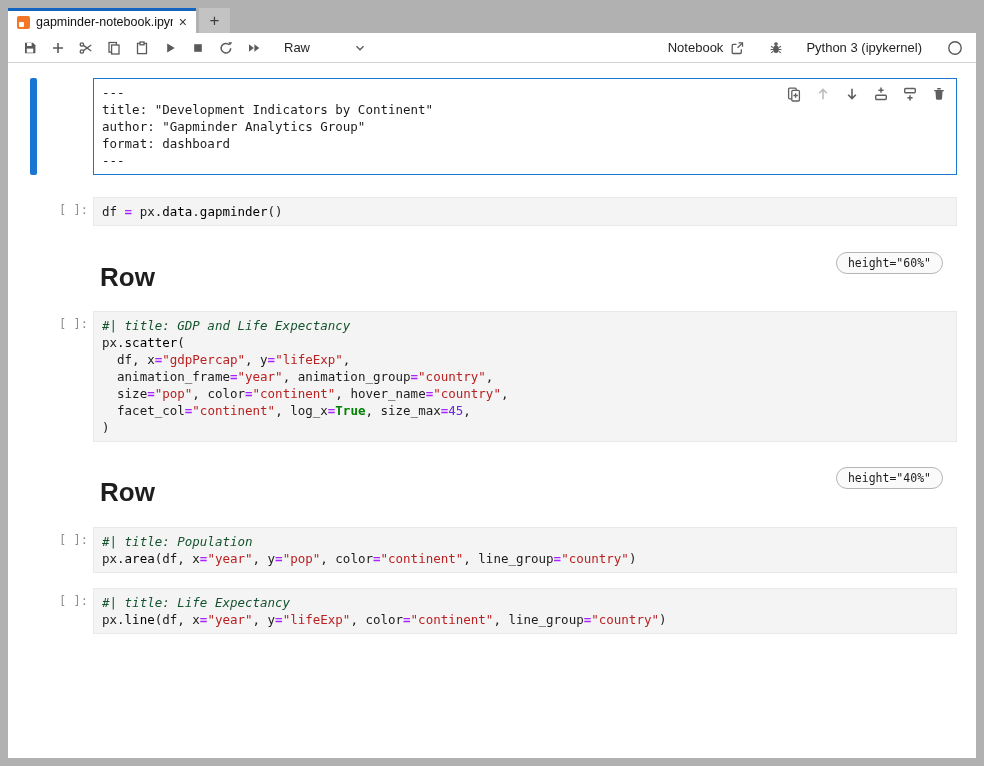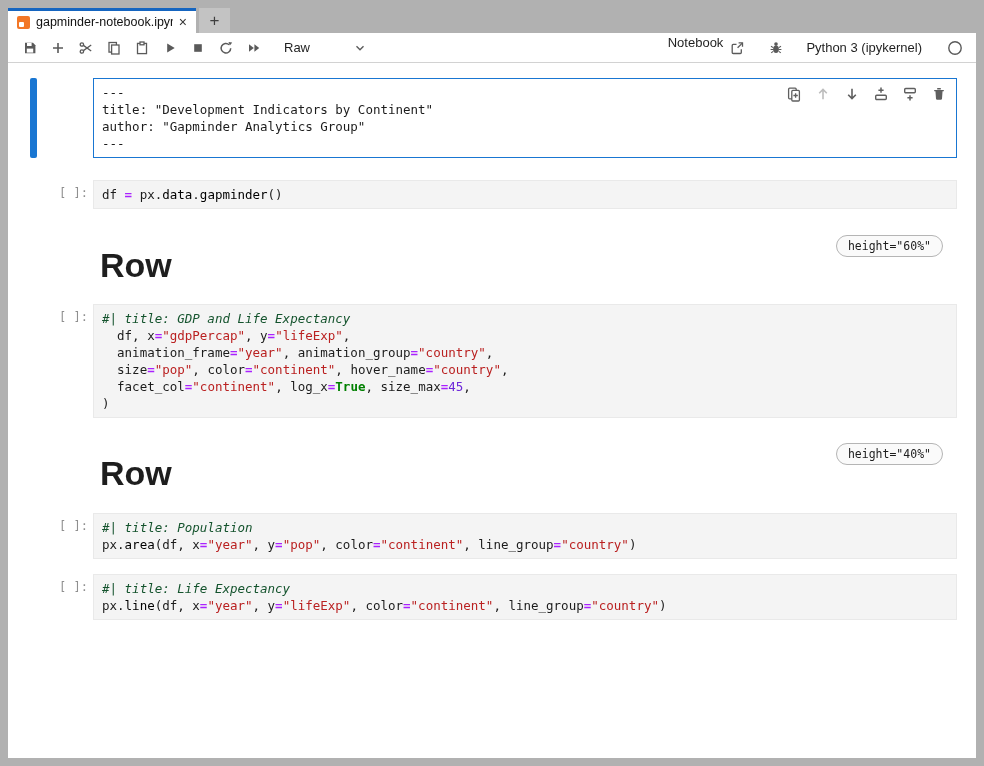--- a/index.html
+++ b/index.html
@@ -32,21 +32,21 @@
   .toolbar {
     height:30px; background:#fff; border-bottom:1px solid #d2d2d2;
     display:flex; align-items:center; padding:0 12px 0 8px; flex:none;
   }
   .tbtn { width:28px; height:26px; display:flex; align-items:center; justify-content:center; color:#5a5a5a; }
   .tbtn svg { display:block; }
   .mode-select { display:flex; align-items:center; margin-left:16px; color:#1f1f1f; }
   .mode-label { font-size:13px; }
   .mode-chev { margin-left:42px; color:#5a5a5a; display:flex; }
   .tb-right { margin-left:auto; display:flex; align-items:center; gap:16px; font-size:13px; color:#1f1f1f; }
-  .nb-link { display:flex; align-items:flex-start; gap:5px; color:#1f1f1f; }
+  .nb-link { display:flex; align-items:center; gap:5px; color:#1f1f1f; }
   .kernel { display:flex; align-items:center; gap:24px; }
 
   
   .notebook { flex:1; background:#fff; padding:15px 19px 0 22px; overflow:hidden; }
   .cell-row { display:flex; align-items:stretch; }
   .cell-row.r0 { margin-bottom:22px; }
   .cell-row.r1 { margin-bottom:26px; }
   .cell-row.r2 { margin-bottom:14px; }
   .cell-row.r3 { margin-bottom:25px; }
   .cell-row.r4 { margin-bottom:15px; }
@@ -67,21 +67,21 @@
     font-size:12.5px; line-height:17px; color:#1c1c1c; white-space:pre;
   }
   .tok-kw  { color:#008000; font-weight:bold; }
   .tok-op  { color:#aa22ff; font-weight:bold; }
   .tok-prop{ color:#000000; }
   .tok-str { color:#ba2121; }
   .tok-num { color:#6d28d9; }
   .tok-com { color:#14532d; font-style:italic; }
 
   .md-cell { flex:1; display:flex; justify-content:space-between; align-items:flex-start; padding:0 6px 0 7px; }
-  .md-heading { font-size:34px; font-weight:700; color:#1e1e1e; margin:10px 0 4px 0; line-height:1.2; }
+  .md-heading { font-size:26px; font-weight:700; color:#1e1e1e; margin:10px 0 4px 0; line-height:1.2; }
   .badge {
     font-family:"DejaVu Sans Mono", monospace; font-size:11.5px; color:#1d1d1d;
     background:#fafafa; border:1px solid #b5b5b5; border-radius:12px;
     padding:3px 11px; margin:0 8px 0 0; white-space:nowrap;
   }
 
   .cell-toolbar { position:absolute; top:5px; right:8px; display:flex; gap:10px; }
   .ct-btn { width:19px; height:19px; display:flex; align-items:center; justify-content:center; color:#5f5f5f; }
   .ct-btn.disabled { color:#bdbdbd; }
 </style>
@@ -193,20 +193,21 @@
   </div>
 
   <div class="notebook" id="notebook">
       <div class="cell-row r0 active">
         <div class="collapser"></div>
         <div class="prompt"></div>
         <div class="editor">
           <pre class="line"><span>---</span></pre>
           <pre class="line"><span>title: "Development Indicators by Continent"</span></pre>
           <pre class="line"><span>author: "Gapminder Analytics Group"</span></pre>
+          <pre class="line"><span>format: dashboard</span></pre>
           <pre class="line"><span>---</span></pre>
           <div class="cell-toolbar">
             <span class="ct-btn">
               <svg width="16" height="16" viewBox="0 0 16 16">
                 <rect x="2.6" y="2.2" width="7.6" height="10.6" rx="1" fill="#fff" stroke="currentColor" stroke-width="1.3"></rect>
                 <rect x="5.8" y="4.4" width="7.6" height="10.6" rx="1" fill="#fff" stroke="currentColor" stroke-width="1.3"></rect>
                 <path d="M9.6 7.3v4.4M7.4 9.5h4.4" stroke="currentColor" stroke-width="1.3" fill="none"></path>
               </svg>
             </span>
             <span class="ct-btn disabled">
@@ -253,20 +254,21 @@
         <div class="md-cell">
           <div class="md-heading">Row</div>
           <span class="badge">height="60%"</span>
         </div>
       </div>
       <div class="cell-row r3">
         <div class="collapser"></div>
         <div class="prompt">[ ]:</div>
         <div class="editor">
           <pre class="line"><span class="tok-com">#| title: GDP and Life Expectancy</span></pre>
+          <pre class="line"><span>px.</span><span class="tok-prop">scatter</span><span>(</span></pre>
           <pre class="line"><span>  df, x</span><span class="tok-op">=</span><span class="tok-str">"gdpPercap"</span><span>, y</span><span class="tok-op">=</span><span class="tok-str">"lifeExp"</span><span>,</span></pre>
           <pre class="line"><span>  animation_frame</span><span class="tok-op">=</span><span class="tok-str">"year"</span><span>, animation_group</span><span class="tok-op">=</span><span class="tok-str">"country"</span><span>,</span></pre>
           <pre class="line"><span>  size</span><span class="tok-op">=</span><span class="tok-str">"pop"</span><span>, color</span><span class="tok-op">=</span><span class="tok-str">"continent"</span><span>, hover_name</span><span class="tok-op">=</span><span class="tok-str">"country"</span><span>,</span></pre>
           <pre class="line"><span>  facet_col</span><span class="tok-op">=</span><span class="tok-str">"continent"</span><span>, log_x</span><span class="tok-op">=</span><span class="tok-kw">True</span><span>, size_max</span><span class="tok-op">=</span><span class="tok-num">45</span><span>,</span></pre>
           <pre class="line"><span>)</span></pre>
         </div>
       </div>
       <div class="cell-row r4">
         <div class="collapser"></div>
         <div class="prompt"></div>

